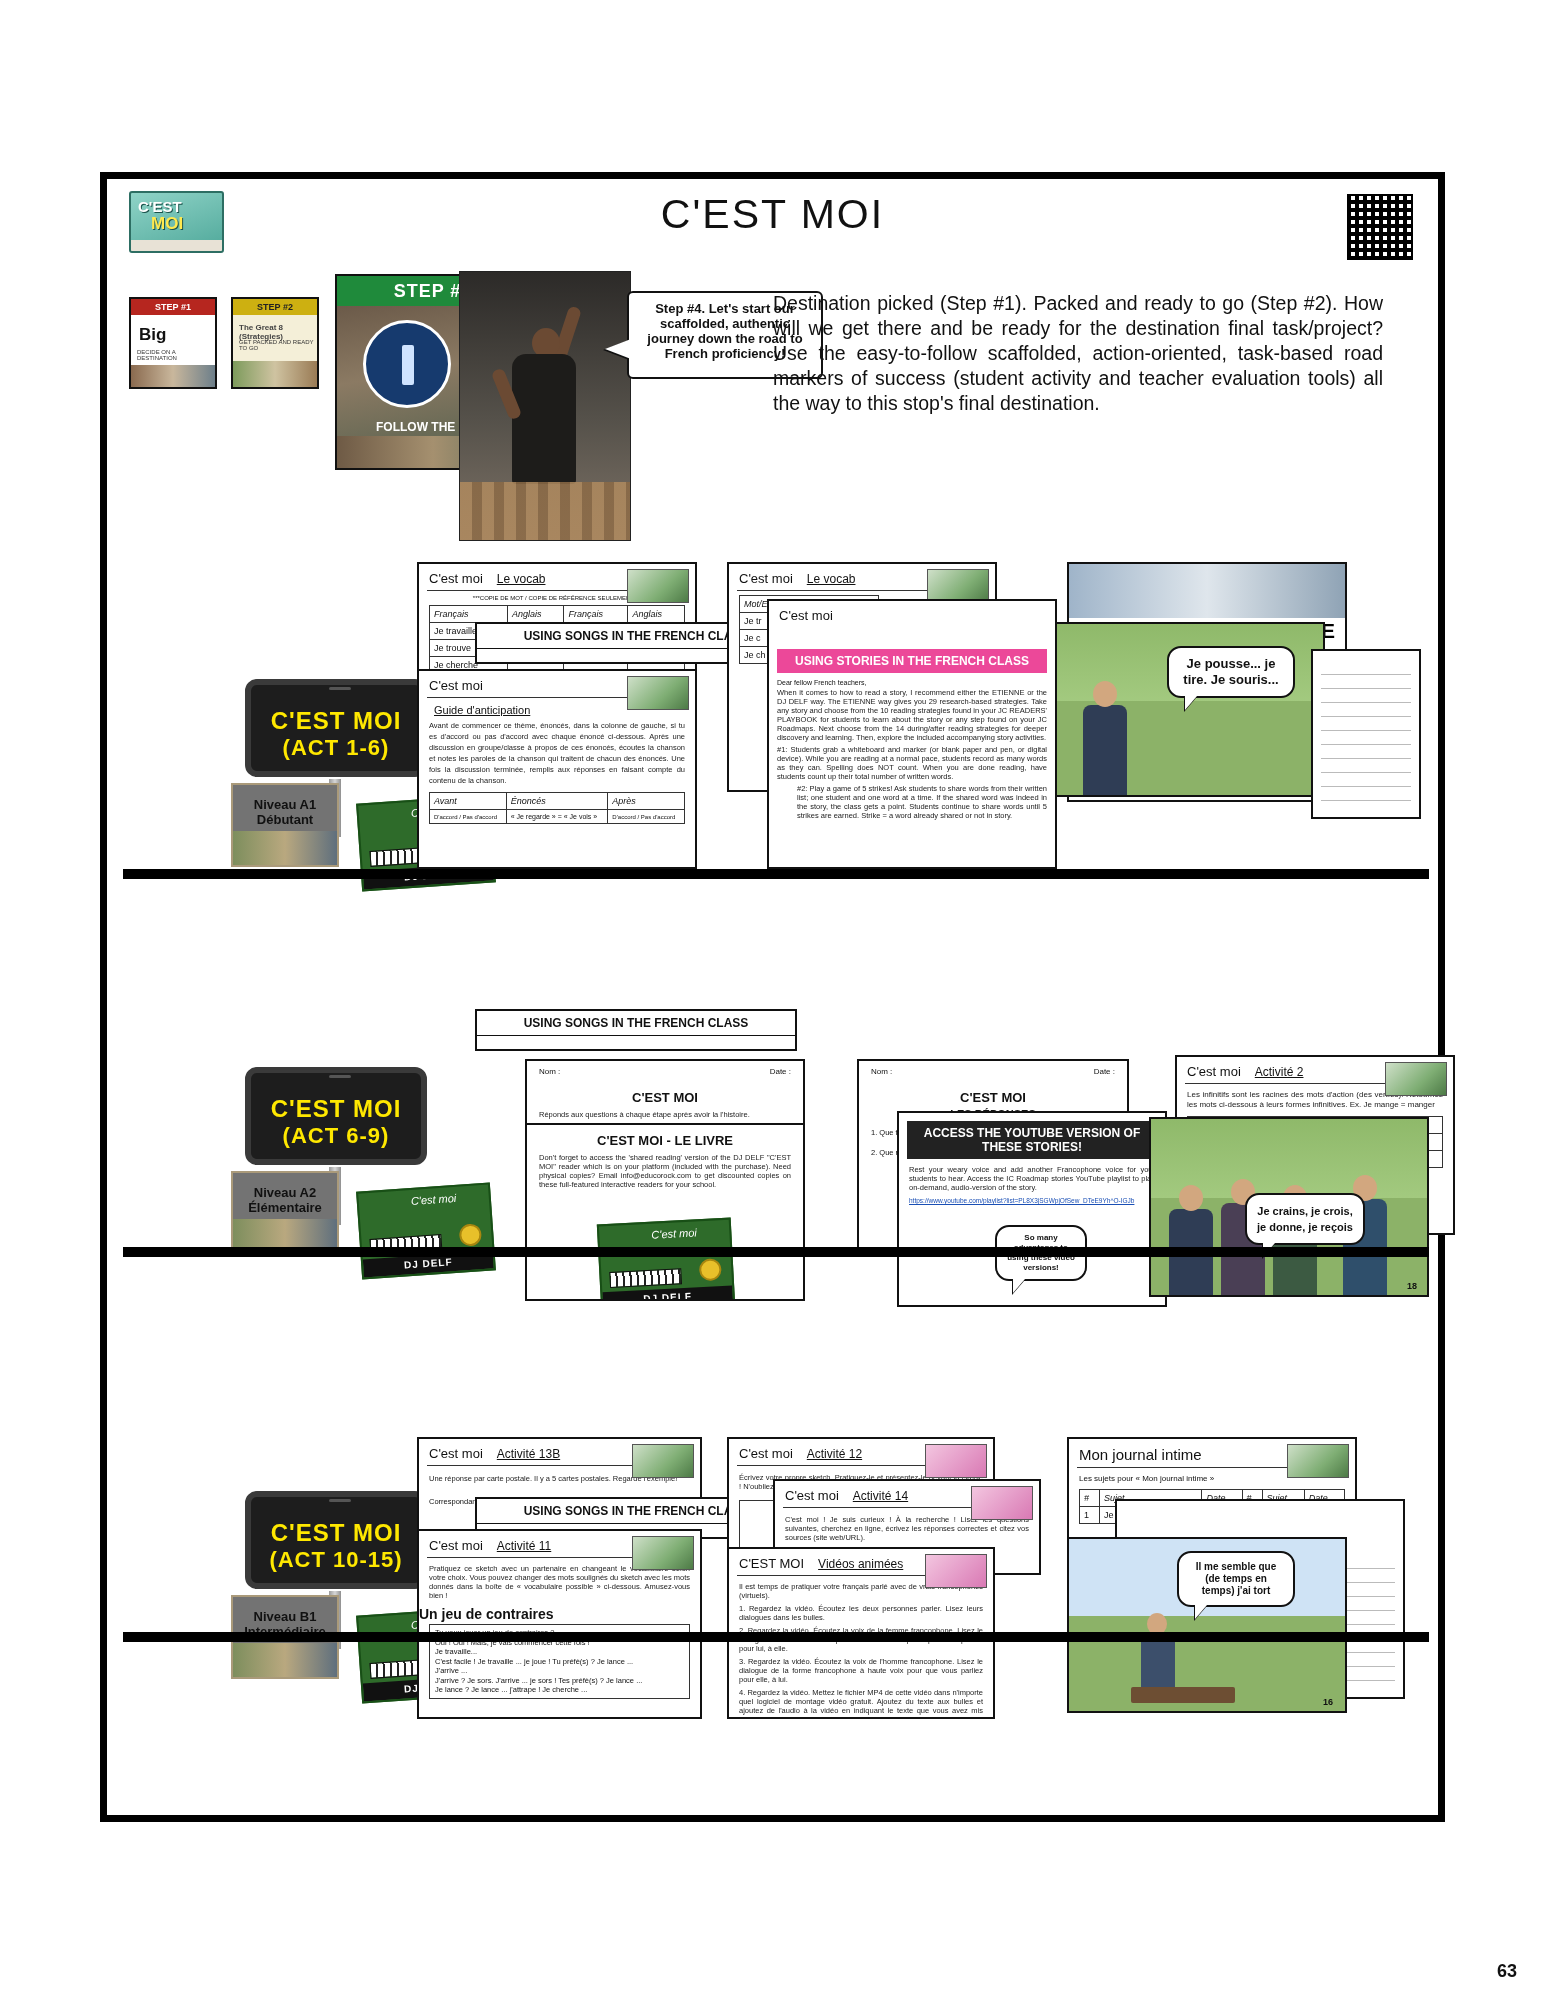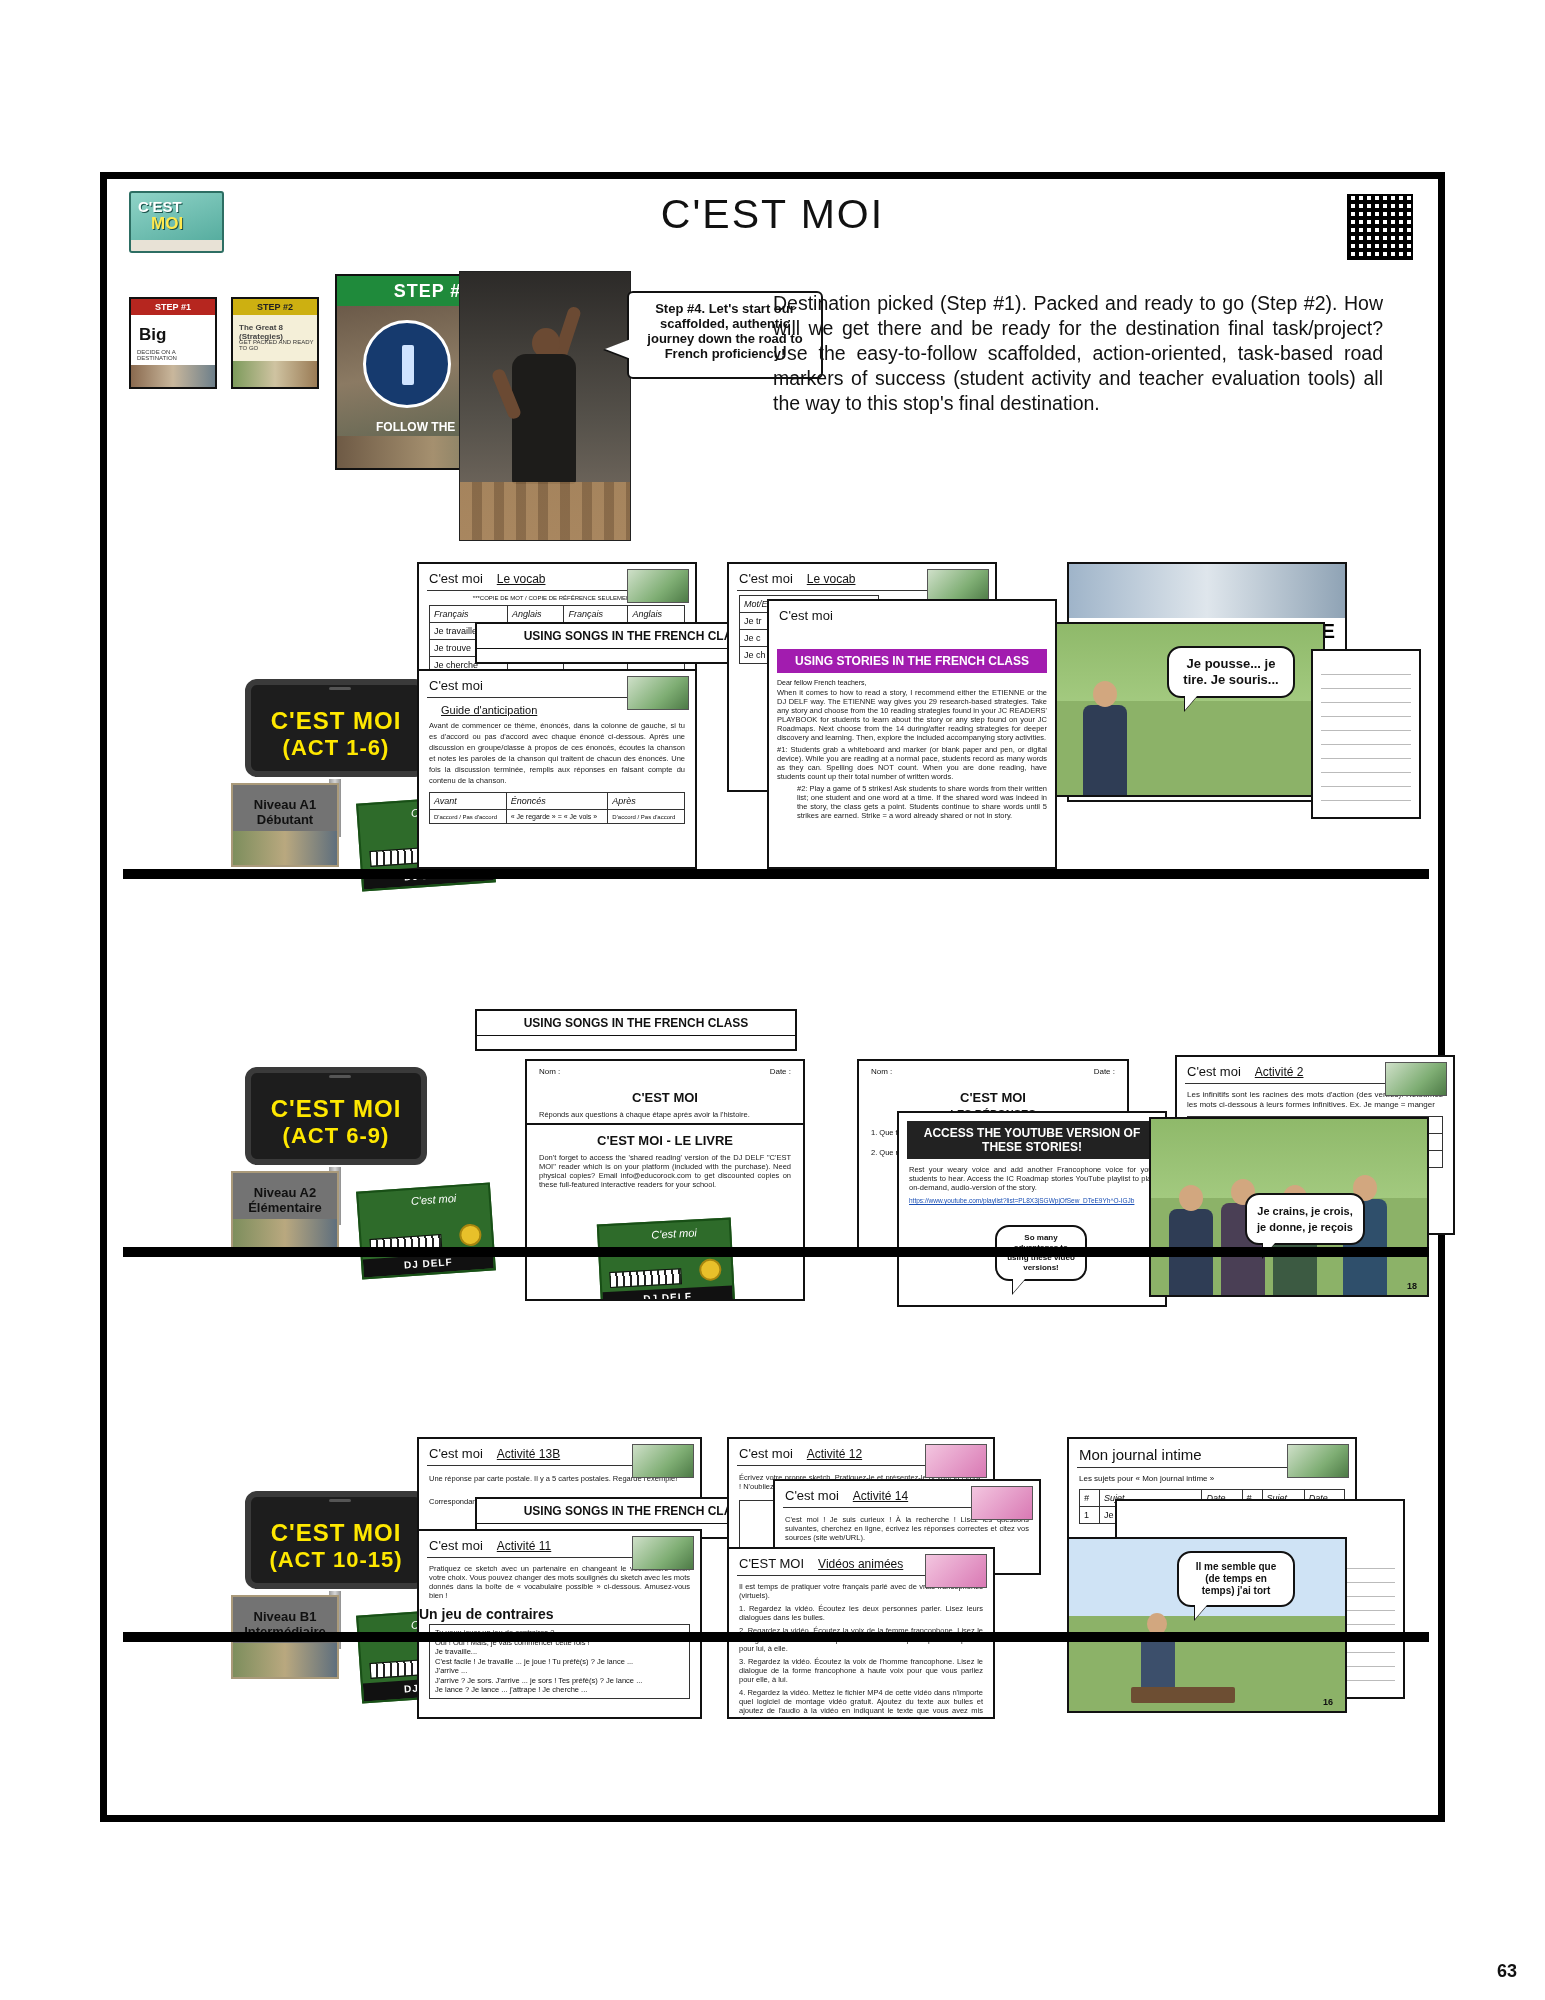--- a/index.html
+++ b/index.html
@@ -302,21 +302,21 @@
   }
   table.mini th, table.mini td {
     border: 1px solid #333;
     padding: 3px 4px;
     text-align: left;
   }
   table.mini th { font-weight: normal; font-style: italic; }
 
   .blurb { font-size: 7.5px; line-height: 9px; text-align: justify; color: #222; }
 
-  .hdr-red { background:#a21caf; color:#fff; font-weight:bold; font-size:12px;
+  .hdr-red { background:#ec4899; color:#fff; font-weight:bold; font-size:12px;
     text-align:center; padding:5px 4px; }
   .hdr-dark { background:#222; color:#fff; font-weight:bold; font-size:12px;
     text-align:center; padding:5px 4px; }
 
   .title-center { text-align:center; font-weight:bold; font-size:13px; padding:8px 4px 3px; }
 
   .lisons {
     position:absolute; background:#fff; border:2px solid #111; overflow:hidden;
   }
   .lisons .strip { height:54px; background: linear-gradient(90deg,#9fb4c9,#dfe6ec,#8fa3b5); }
@@ -482,21 +482,21 @@
     <div class="doc" style="left:368px; top:443px; width:322px; height:42px;">
       <div class="hdr-dark" style="background:#fff;color:#111;border-bottom:1px solid #111;">USING SONGS IN THE FRENCH CLASS</div>
     </div>
 
     <div class="doc" style="left:310px; top:490px; width:280px; height:200px;">
       <div class="hd">
         <span class="t1">C'est moi</span>
       </div>
       <div class="thumbimg"></div>
       <div class="rule"></div>
-      <div style="padding:2px 22px; font-size:11px; text-decoration:underline;">Guide d'anticipation</div>
+      <div style="padding:2px 15px; font-size:11px; text-decoration:underline;">Guide d'anticipation</div>
       <div class="body blurb">Avant de commencer ce thème, énoncés, dans la colonne de gauche, si tu es d'accord ou pas d'accord avec chaque énoncé ci-dessous. Après une discussion en groupe/classe à propos de ces énoncés, écoutes la chanson et notes les paroles de la chanson qui traitent de chacun des énoncés. Une fois la discussion terminée, remplis aux réponses en faisant compte du contenu de la chanson.</div>
       <table class="mini">
         <tbody>
             <tr>
           <th>Avant</th>
           <th>Énoncés</th>
           <th>Après</th>
         </tr>
         <tr>
           <td style="font-size:6px">D'accord / Pas d'accord</td>

